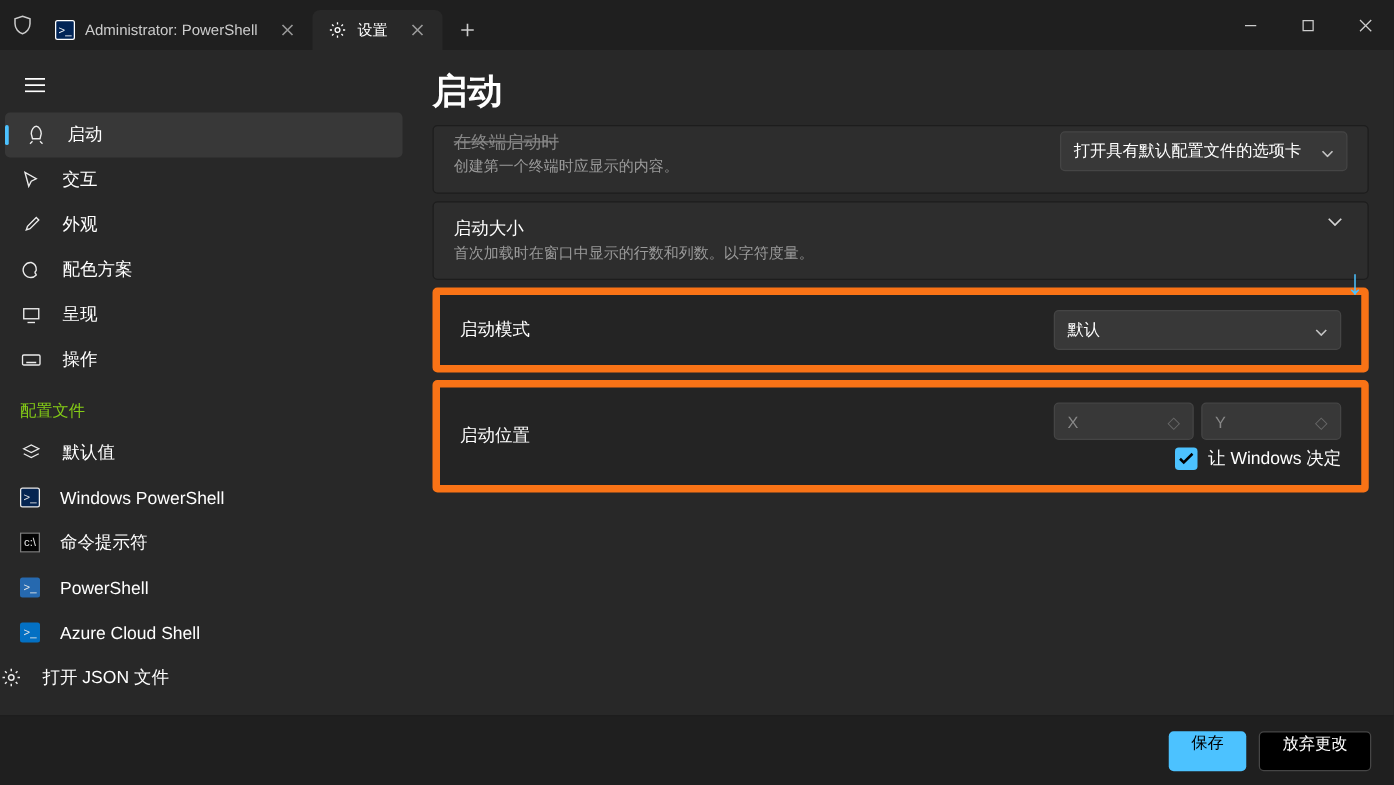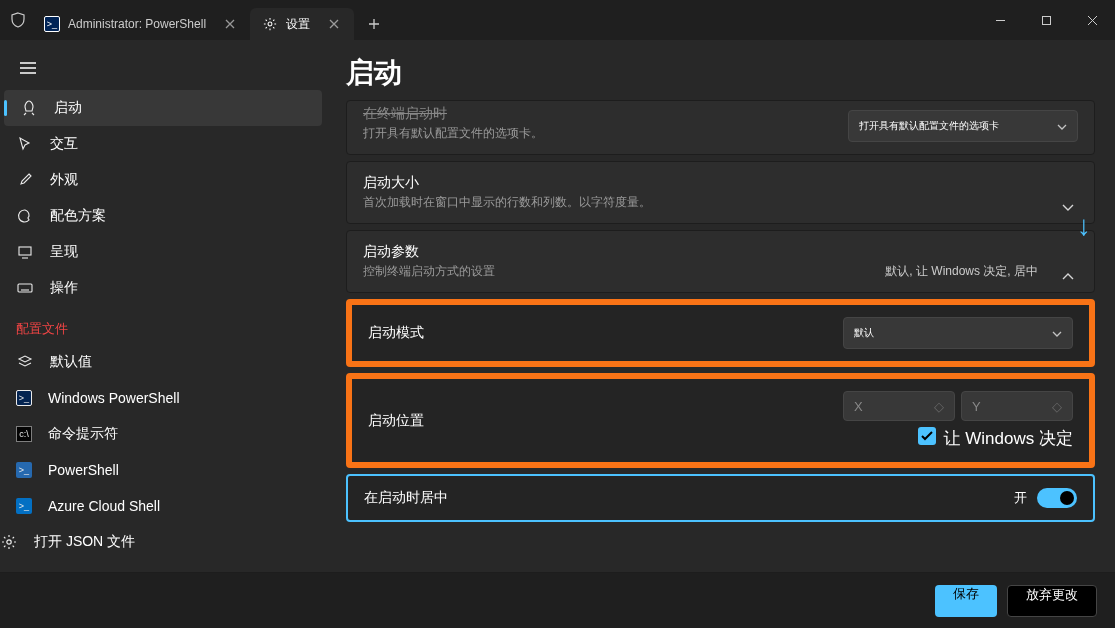--- a/index.html
+++ b/index.html
@@ -14,41 +14,41 @@
 .newtab{width:28px;height:28px;display:flex;align-items:center;justify-content:center;margin-left:6px;margin-top:8px;color:#ccc}
 .winctrl{margin-left:auto;display:flex}
 .winctrl>div{width:46px;height:40px;display:flex;align-items:center;justify-content:center;color:#ccc}
 .body{flex:1;display:flex;background:#282828;overflow:hidden}
 .hamburger{width:40px;height:40px;display:flex;align-items:center;justify-content:center;position:absolute;top:48px;left:8px}
 .sidebar{width:326px;background:#282828;display:flex;flex-direction:column;padding-top:50px;overflow-y:auto}
 .side-item{height:40px;display:flex;align-items:center;padding-left:16px;gap:16px;font-size:14px;color:#fff;position:relative}
 .side-item.active{background:#383838;border-radius:4px;margin:0 4px}
 .side-item.active::before{content:"";position:absolute;left:0;top:10px;bottom:10px;width:3px;background:#4cc2ff;border-radius:2px}
 .side-icon{width:18px;height:18px;display:flex;align-items:center;justify-content:center;opacity:.9}
-.side-header{font-size:13px;color:#ef4444;padding:14px 16px 6px}
+.side-header{font-size:13px;color:#84cc16;padding:14px 16px 6px}
 .side-json{height:40px;display:flex;align-items:center;gap:16px;font-size:14px;margin-top:auto;margin-bottom:12px}
 .main{flex:1;display:flex;flex-direction:column;overflow:hidden;position:relative}
 .page-title{font-size:28px;font-weight:600;padding:14px 20px 8px}
 .content{flex:1;overflow-y:auto;padding:0 20px}
-.card{background:#2d2d2d;border:1px solid #1d1d1d;border-radius:4px;margin-bottom:6px;padding:12px 16px;display:flex;align-items:flex-end;gap:14px}
+.card{background:#2d2d2d;border:1px solid #1d1d1d;border-radius:4px;margin-bottom:6px;padding:12px 16px;display:flex;align-items:flex-start;gap:14px}
 .card.truncated{padding-top:4px}
 .card-text{flex:1}
 .card-title{font-size:14px}
 .card-sub{font-size:12px;color:#9a9a9a;margin-top:2px}
-.select{background:#383838;border:1px solid #454545;border-radius:4px;height:32px;min-width:230px;padding:0 10px;display:flex;align-items:center;font-size:10px;gap:10px}
+.select{background:#383838;border:1px solid #454545;border-radius:4px;height:32px;min-width:230px;padding:0 10px;display:flex;align-items:center;font-size:13px;gap:10px}
 .chev{margin-left:auto;opacity:.7}
 .expander{width:20px;display:flex;justify-content:center;opacity:.8}
 .summary{font-size:12px;color:#ccc;margin-right:6px}
 .subrow{background:#242424;border:6px solid #f97316;border-radius:4px;margin-bottom:6px;padding:12px 16px;display:flex;align-items:center}
 .subrow .card-title{flex:1}
 .pos-inputs{display:flex;flex-direction:column;gap:6px;align-items:flex-end}
 .pos-line{display:flex;gap:6px}
 .numbox{background:#383838;border:1px solid #454545;border-radius:4px;height:30px;width:112px;padding:0 10px;display:flex;align-items:center;font-size:13px;color:#888}
 .spinner{margin-left:auto;opacity:.6}
-.checkrow{display:flex;align-items:flex-start;gap:8px;font-size:17px}
+.checkrow{display:flex;align-items:flex-end;gap:8px;font-size:14px}
 .checkbox{width:18px;height:18px;background:#4cc2ff;border-radius:3px;display:flex;align-items:center;justify-content:center;color:#000}
 .highlight{border:2px solid #4cc2ff;background:#242424}
 .toggle-label{font-size:13px;margin-right:10px}
 .toggle{width:40px;height:20px;background:#4cc2ff;border-radius:10px;position:relative}
 .toggle::after{content:"";position:absolute;right:3px;top:3px;width:14px;height:14px;background:#000;border-radius:50%}
 .footer{height:56px;border-top:1px solid #1d1d1d;display:flex;align-items:center;padding:0 18px;gap:10px}
 .btn{height:32px;padding:0 18px;border-radius:4px;font-size:13px;display:flex;align-items:flex-start}
 .btn.primary{background:#4cc2ff;color:#000}
 .btn.secondary{background:#000000;color:#fff;border:1px solid #454545}
 .arrow-annot{position:absolute;right:24px;top:170px;color:#4cc2ff;font-size:28px;font-weight:bold}
@@ -206,21 +206,21 @@
       <span>打开 JSON 文件</span>
     </div>
   </div>
 
   <div class="main">
     <div class="page-title">启动</div>
     <div class="content">
       <div class="card truncated">
         <div class="card-text">
           <div class="card-title" style="color:#888;text-decoration:line-through">在终端启动时</div>
-          <div class="card-sub">打开具有默认配置文件的选项卡。</div>
+          <div class="card-sub">创建第一个终端时应显示的内容。</div>
         </div>
         <div class="select">
           <span>打开具有默认配置文件的选项卡</span>
           <span class="chev"><svg width="10" height="6" viewBox="0 0 10 6">
                 <path d="M1 1l4 4 4-4" fill="none" stroke="#fff" stroke-width="1.3"></path>
               </svg></span>
         </div>
       </div>
 
 
@@ -229,32 +229,20 @@
           <div class="card-title">启动大小</div>
           <div class="card-sub">首次加载时在窗口中显示的行数和列数。以字符度量。</div>
         </div>
         <div class="expander">
             <svg width="12" height="7" viewBox="0 0 12 7">
               <path d="M1 1l5 5 5-5" fill="none" stroke="#fff" stroke-width="1.4"></path>
             </svg>
           </div>
       </div>
 
-      <div class="card">
-        <div class="card-text">
-          <div class="card-title">启动参数</div>
-          <div class="card-sub">控制终端启动方式的设置</div>
-        </div>
-        <span class="summary">默认, 让 Windows 决定, 居中</span>
-        <div class="expander">
-            <svg width="12" height="7" viewBox="0 0 12 7">
-              <path d="M1 6l5-5 5 5" fill="none" stroke="#fff" stroke-width="1.4"></path>
-            </svg>
-          </div>
-      </div>
 
       <div class="subrow">
         <div class="card-title">启动模式</div>
         <div class="select">
           <span>默认</span>
           <span class="chev"><svg width="10" height="6" viewBox="0 0 10 6">
                 <path d="M1 1l4 4 4-4" fill="none" stroke="#fff" stroke-width="1.3"></path>
               </svg></span>
         </div>
       </div>
@@ -276,25 +264,20 @@
             <div class="checkbox">
                 <svg width="12" height="10" viewBox="0 0 12 10">
                   <path d="M1 5l3 3 7-7" fill="none" stroke="#000" stroke-width="2"></path>
                 </svg>
               </div>
             <span>让 Windows 决定</span>
           </div>
         </div>
       </div>
 
-      <div class="subrow highlight">
-        <div class="card-title">在启动时居中</div>
-        <span class="toggle-label">开</span>
-        <div class="toggle"></div>
-      </div>
     </div>
 
     <div class="arrow-annot">↓</div>
   </div>
 </div>
 
 <div class="footer">
   <div style="flex:1"></div>
   <div class="btn primary">
       <span>保存</span>

